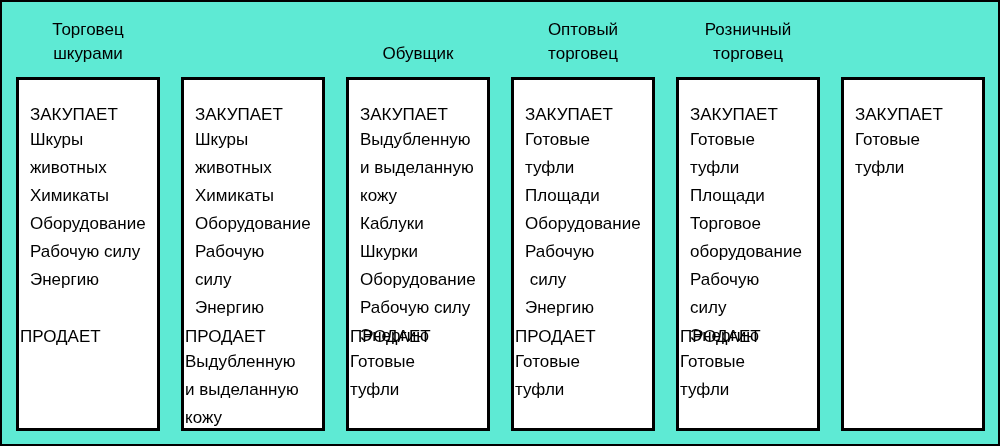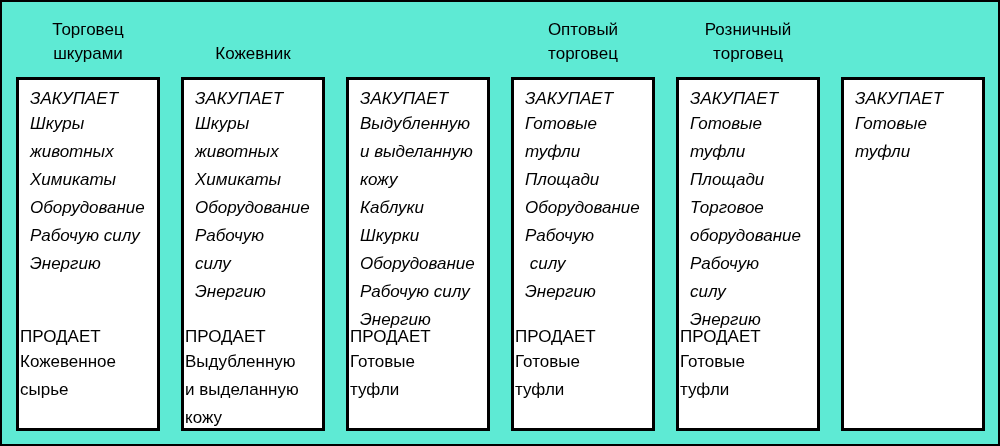--- a/index.html
+++ b/index.html
@@ -44,22 +44,21 @@
     position: absolute;
     top: 75px;
     left: 0;
     width: 144px;
     height: 354px;
     border: 3px solid #000000;
     box-sizing: border-box;
     background: #ffffff;
   }
   .buys {
-    margin: 8px 2px 0 11px;
-    font-style: italic;
+    margin: 24px 2px 0 11px;
   }
   .sells {
     position: absolute;
     top: 246px;
     left: 1px;
     right: 2px;
   }
   .label {
     font-size: 17px;
     line-height: 22px;
@@ -83,28 +82,25 @@
         <div class="label">ЗАКУПАЕТ</div>
         <div class="lines">Шкуры
 животных
 Химикаты
 Оборудование
 Рабочую силу
 Энергию</div>
       </div>
       <div class="sells">
         <div class="label">ПРОДАЕТ</div>
-        <div class="lines">Кожевенное
-сырье</div>
       </div>
     </div>
   </div>
 
   <div class="column c2">
-    <div class="title">Кожевник</div>
     <div class="box">
       <div class="buys">
         <div class="label">ЗАКУПАЕТ</div>
         <div class="lines">Шкуры
 животных
 Химикаты
 Оборудование
 Рабочую
 силу
 Энергию</div>
@@ -112,20 +108,21 @@
       <div class="sells">
         <div class="label">ПРОДАЕТ</div>
         <div class="lines">Выдубленную
 и выделанную
 кожу</div>
       </div>
     </div>
   </div>
 
   <div class="column c3">
+    <div class="title">Обувщик</div>
     <div class="box">
       <div class="buys">
         <div class="label">ЗАКУПАЕТ</div>
         <div class="lines">Выдубленную
 и выделанную
 кожу
 Каблуки
 Шкурки
 Оборудование
 Рабочую силу

